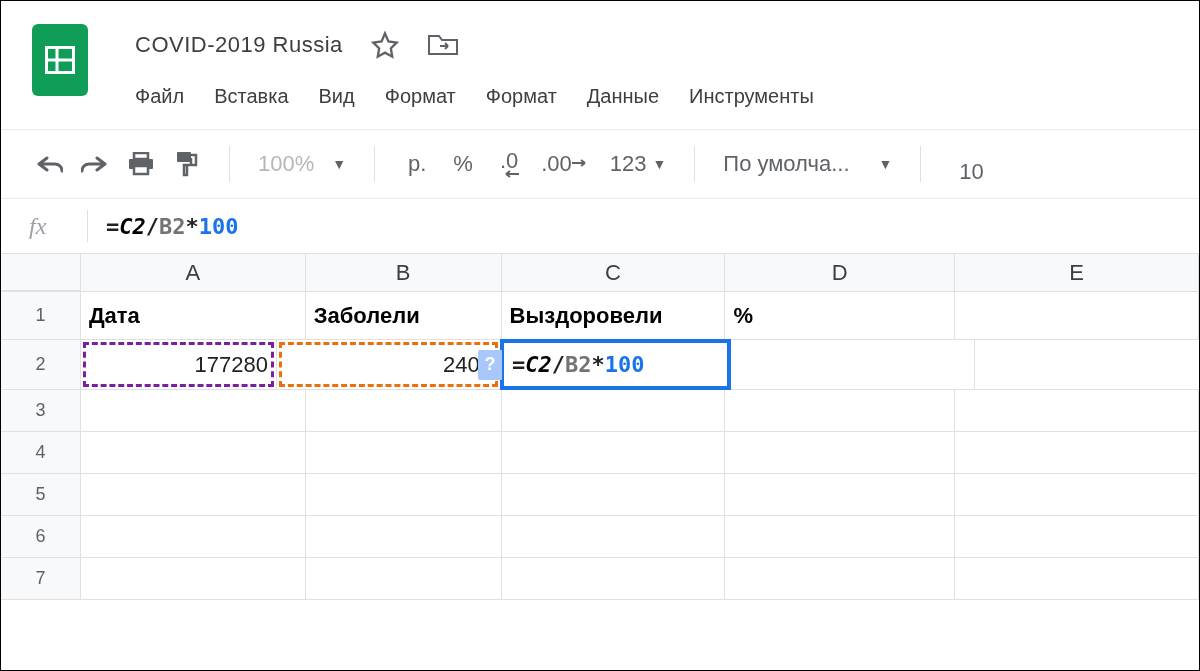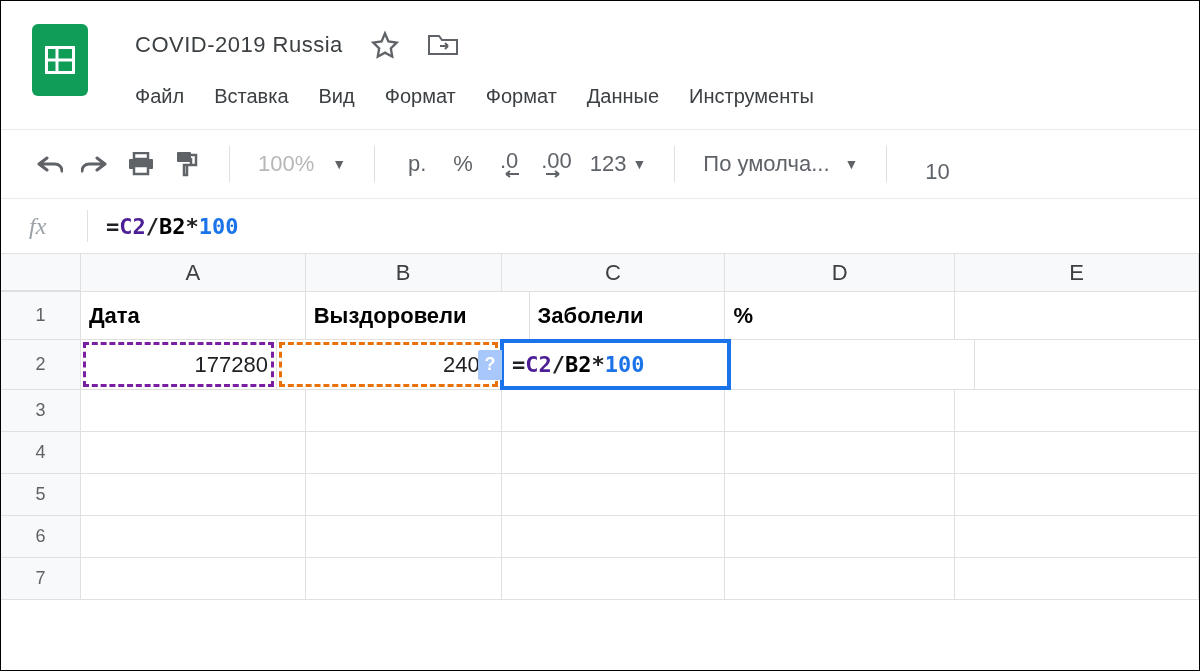--- a/index.html
+++ b/index.html
@@ -18,32 +18,32 @@
   .menu-item { cursor:pointer; white-space:nowrap; }
 
   
   .toolbar { height:70px; border-top:1px solid #e8eaed; border-bottom:1px solid #e8eaed; display:flex; align-items:center; padding:0 24px; gap:10px; color:#5f6368; font-size:22px;}
   .tb-group { display:flex; align-items:center; gap:18px; padding:0 10px;}
   .tb-sep { width:1px; height:36px; background:#e0e0e0; margin:0 8px;}
   .tb-btn { display:flex; align-items:center; justify-content:center; min-width:28px; height:36px; cursor:pointer; color:#5f6368;}
   .tb-text { color:#5f6368; }
   .zoom { color:#b7b7b7; display:flex; align-items:center; }
   .chev { font-size:14px; color:#5f6368; }
-  .font-name { display:flex; align-items:center; gap:15px; }
+  .font-name { display:flex; align-items:center; gap:29px; }
   .font-size { margin-left:20px;margin-top:16px; }
 
   
   .formula-bar { height:55px; border-bottom:1px solid #e0e0e0; display:flex; align-items:center; padding:0 8px 0 28px; font-size:22px;}
   .fx { font-style:italic; color:#9aa0a6; font-family:Georgia, serif; font-size:24px; width:40px;}
   .fbar-sep { width:1px; height:32px; background:#e0e0e0; margin:0 18px;}
   .formula-text { font-family: Menlo, Consolas, monospace; font-size:22px; font-weight:600; color:#3c4043;}
   .fc-eq { color:#202124;}
-  .fc-c2 { color:#4c1d95;}
+  .fc-c2 { color:#000000;font-style:italic;}
   .fc-op { color:#202124;}
-  .fc-b2 { color:#000000;}
+  .fc-b2 { color:#737373;}
   .fc-num { color:#1a73e8;}
 
   
   .grid { display:flex; flex-direction:column; }
   .col-headers { display:flex; height:38px; background:#f8f9fa; border-bottom:1px solid #e0e0e0;}
   .corner, .rowhdr { background:#f8f9fa; border-right:1px solid #e0e0e0; display:flex; align-items:center; justify-content:center; color:#5f6368; font-size:18px;}
   .corner { width:80px; border-bottom:1px solid #e0e0e0;}
   .colhdr { border-right:1px solid #e0e0e0; display:flex; align-items:center; justify-content:center; color:#3c4043; font-size:22px;}
   .w-a { width:225px;} .w-b { width:196px;} .w-c { width:224px;} .w-d { width:230px;} .w-e { width:244px;}
   .row { display:flex; height:42px; border-bottom:1px solid #e0e0e0;}
@@ -144,21 +144,21 @@
     <div class="tb-sep"></div>
     <div class="tb-group">
       <span class="tb-btn tb-text">р.</span>
       <span class="tb-btn tb-text">%</span>
       <span class="tb-btn" style="flex-direction:column;line-height:1;">
         <span>.0</span>
         <svg width="20" height="8" viewBox="0 0 20 8" style="margin-top:-2px;">
             <path d="M7 4H20 M7 4l4-3 M7 4l4 3" stroke="#5f6368" stroke-width="2" fill="none"></path>
           </svg>
       </span>
-      <span class="tb-btn" style="flex-direction:column;line-height:1;">
+      <span class="tb-btn" style="flex-direction:row;line-height:1;">
         <span>.00</span>
         <svg width="20" height="8" viewBox="0 0 20 8" style="margin-top:-2px;">
             <path d="M0 4H13 M13 4l-4-3 M13 4l-4 3" stroke="#5f6368" stroke-width="2" fill="none"></path>
           </svg>
       </span>
       <span class="tb-btn" style="gap:6px;">
         <span>123</span>
         <span class="chev">▼</span>
       </span>
     </div>
@@ -185,22 +185,22 @@
       <div class="colhdr w-a">A</div>
       <div class="colhdr w-b">B</div>
       <div class="colhdr w-c">C</div>
       <div class="colhdr w-d">D</div>
       <div class="colhdr w-e">E</div>
     </div>
 
     <div class="row row1">
       <div class="rowhdr">1</div>
       <div class="cell w-a left bold">Дата</div>
+      <div class="cell w-b left bold">Заболели</div>
       <div class="cell w-c left bold">Выздоровели</div>
-      <div class="cell w-b left bold">Заболели</div>
       <div class="cell w-d left bold">%</div>
       <div class="cell w-e"></div>
     </div>
 
     <div class="row row2">
       <div class="rowhdr">2</div>
       <div class="cell w-b right">
         <span>177280</span>
         <div class="ref-b2"></div>
       </div>

